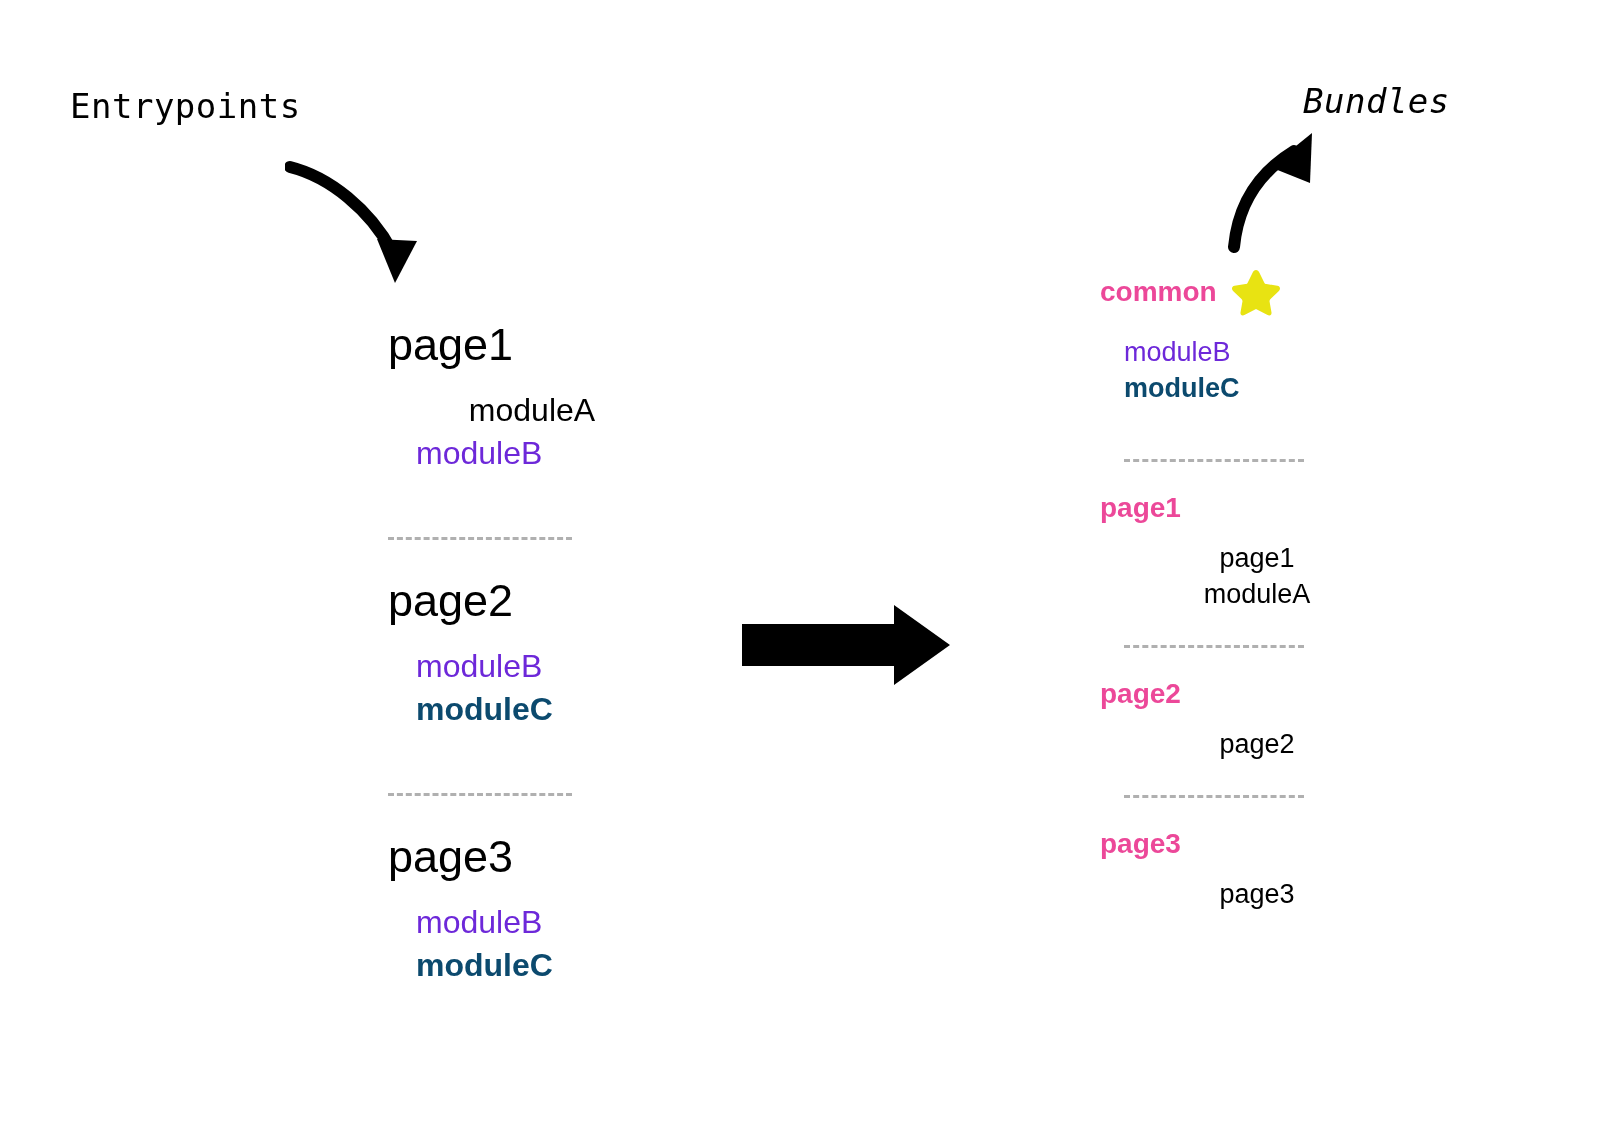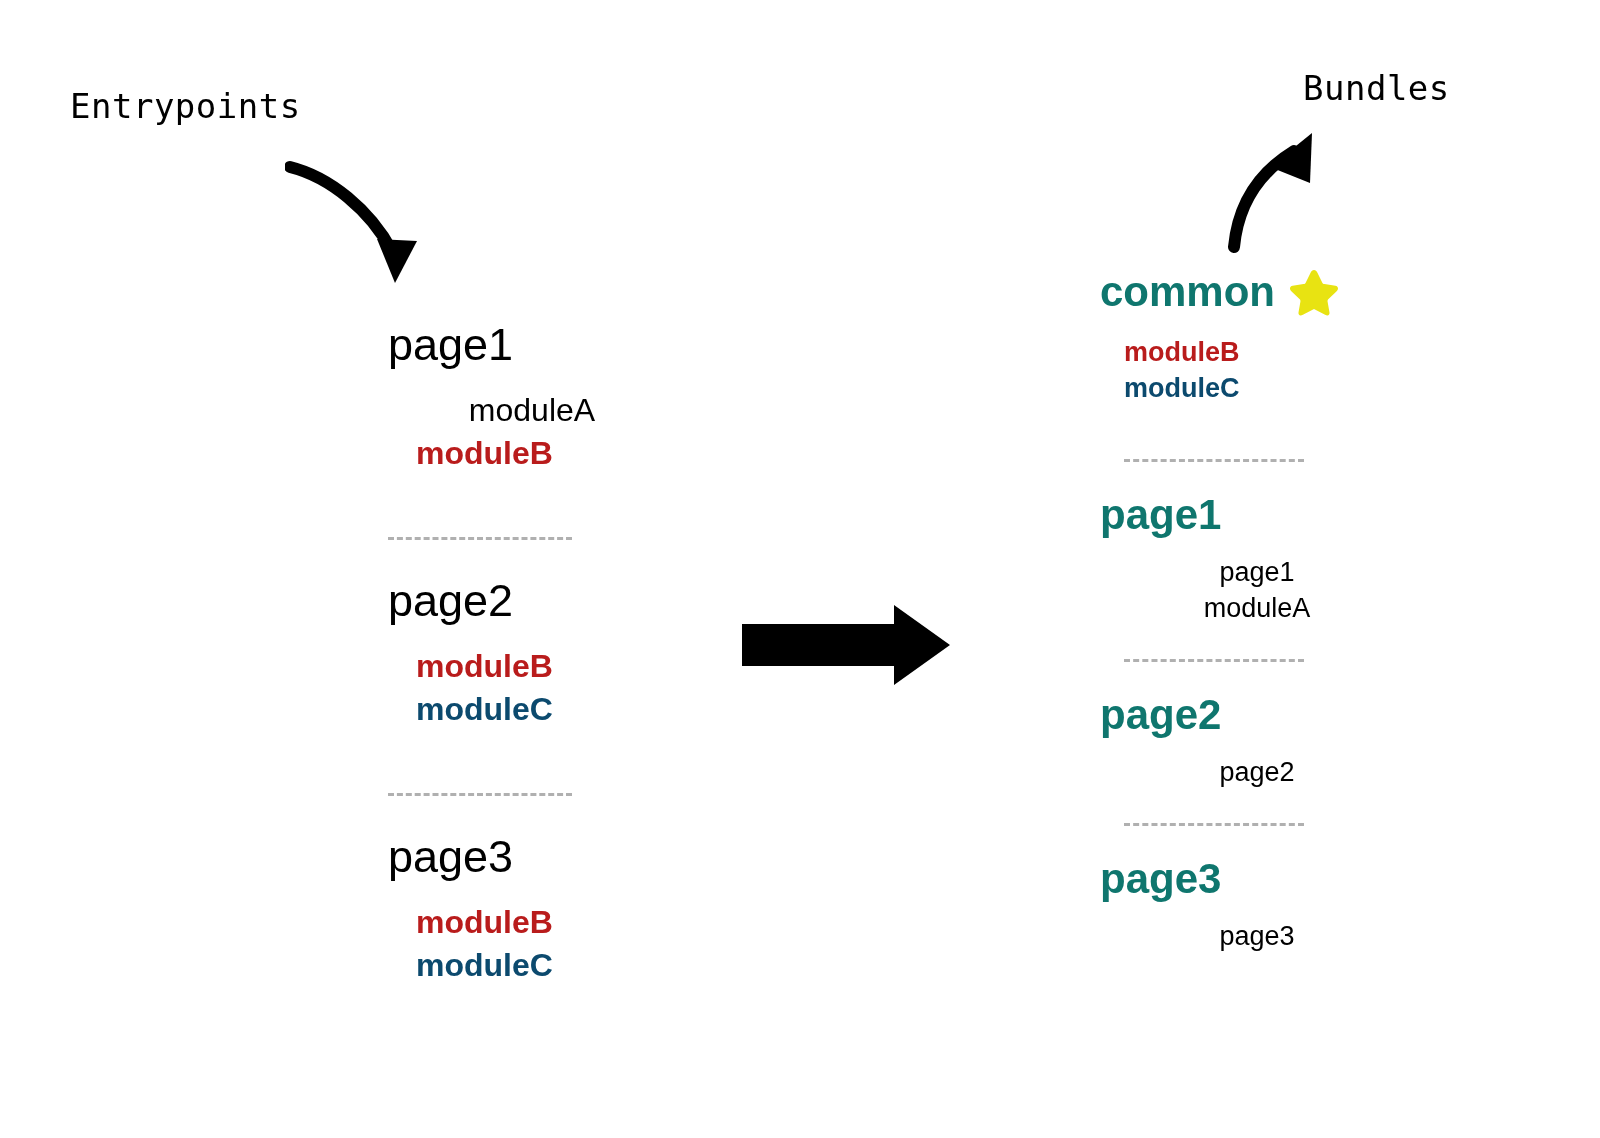--- a/index.html
+++ b/index.html
@@ -25,21 +25,21 @@
   .anno-label {
     position: absolute;
     font-family: "DejaVu Sans Mono", "Liberation Mono", monospace;
     font-size: 34px;
     font-weight: 400;
     color: #000000;
     white-space: nowrap;
     letter-spacing: 0.5px;
   }
   #entrypoints-label { left: 70px;  top: 86px; }
-  #bundles-label     { left: 1303px; top: 68px; }
+  #bundles-label     { left: 1303px; top: 81px; font-style: italic; }
 
   
   .curve-arrow {
     position: absolute;
     pointer-events: none;
   }
   #entry-arrow  { left: 285px;  top: 155px; }
   #bundle-arrow { left: 1222px; top: 125px; }
 
   
@@ -82,41 +82,41 @@
     margin-left: 28px;
   }
   #entry-column .module {
     font-size: 32px;
     line-height: 1.33;
     white-space: nowrap;
   }
 
   
   #bundle-column .group-title {
-    font-size: 42px;
+    font-size: 28px;
     font-weight: 700;
-    color: #0f766e;
+    color: #ec4899;
     line-height: 1.0;
     white-space: nowrap;
     display: flex;
     align-items: center;
     gap: 14px;
   }
   #bundle-column .module-list {
     margin-left: 24px;
   }
   #bundle-column .module {
     font-size: 27px;
     line-height: 1.33;
     white-space: nowrap;
   }
 
   
   .m-plain  { font-weight: 400; color: #000000; text-align: center; }
-  .m-green  { font-weight: 700; color: #b91c1c; }
+  .m-green  { font-weight: 400; color: #6d28d9; }
   .m-red    { font-weight: 700; color: #0c4a6e; }
 
   .star-icon { display: inline-block; line-height: 0; }
 </style>
 </head>
 <body>
 
 <div id="canvas">
 
   <div class="anno-label" id="entrypoints-label">Entrypoints</div>

